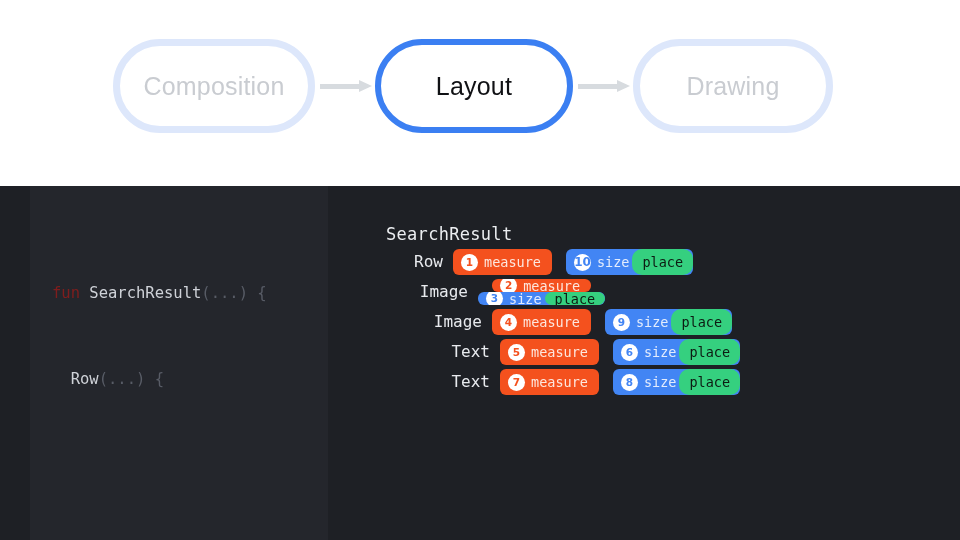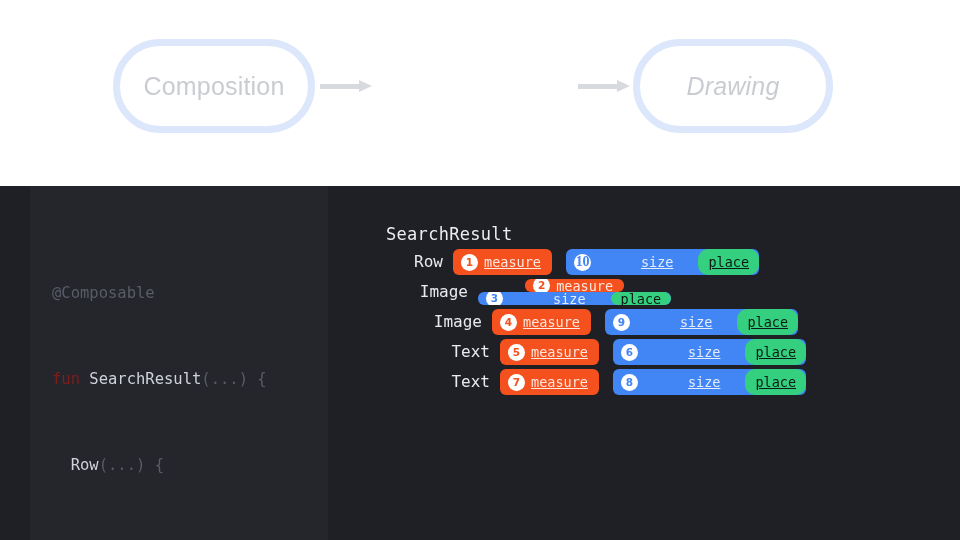--- a/index.html
+++ b/index.html
@@ -43,21 +43,21 @@
     border: 7px solid #dde7fb;
     color: #c9ccd1;
   }
   .pill.active {
     border: 6px solid #3b7ff2;
     color: #101114;
     font-weight: 500;
   }
   #pill-composition { left: 113px; top: 39px; width: 202px; height: 94px; }
   #pill-layout      { left: 375px; top: 39px; width: 198px; height: 94px; }
-  #pill-drawing     { left: 633px; top: 39px; width: 200px; height: 94px; font-style: italic; }
+  #pill-drawing     { left: 633px; top: 39px; width: 200px; height: 94px; }
 
   .arrow {
     position: absolute;
     top: 80px;
     height: 12px;
   }
   .arrow .shaft {
     position: absolute;
     left: 0;
     top: 4px;
@@ -157,80 +157,81 @@
   }
   .chip.measure { background: #f4511e; }
   .chip.sizeplace { background: #4285f4; }
 
   .seg {
     display: flex;
     align-items: center;
     height: 100%;
     padding: 0 9px;
     white-space: nowrap;
-    text-decoration: underline;
   }
   .seg.lbl-measure { color: #fde7de; padding-left: 6px; padding-right: 11px; }
-  .seg.lbl-size    { color: #e3ecfd; padding-left: 6px; padding-right: 25px; margin-left: 44px; }
+  .seg.lbl-size    { color: #e3ecfd; padding-left: 6px; padding-right: 3px; }
   .seg.lbl-place   { background: #35d07f; color: #0d1b12; padding: 0 10px; border-radius: 10px; }
 
   .num {
     flex: none;
     width: 17px;
     height: 17px;
     margin-left: 8px;
     border-radius: 50%;
     background: #ffffff;
     display: flex;
     align-items: center;
     justify-content: center;
     font-family: "DejaVu Sans", sans-serif;
     font-size: 10.5px;
     font-weight: bold;
     line-height: 1;
   }
   .num.on-orange { color: #f4511e; }
   .num.on-blue   { color: #4285f4; }
-  .num.wide { font-size: 14px; letter-spacing: -0.3px; font-family: Liberation Serif, serif; }
+  .num.wide { font-size: 12px; letter-spacing: -0.3px; }
 
   .gap { flex: none; }
 </style>
 </head>
 <body>
 
 <div id="stage">
 
   <div class="phase-band">
 
     <div class="pill inactive" id="pill-composition">
       <span>Composition</span>
     </div>
 
     <div class="arrow" id="arrow-1">
       <div class="shaft"></div>
       <div class="head"></div>
     </div>
 
+    <div class="pill active" id="pill-layout">
+      <span>Layout</span>
+    </div>
 
     <div class="arrow" id="arrow-2">
       <div class="shaft"></div>
       <div class="head"></div>
     </div>
 
     <div class="pill inactive" id="pill-drawing">
       <span>Drawing</span>
     </div>
   </div>
 
   <div id="dark-panel">
     <div id="code-surface"></div>
   </div>
 
   <div id="code-block">
-    <span class="ln"><span class="dim">@Composable</span></span>
     <span class="ln"><span class="dim2">fun</span> <span class="idn">SearchResult</span><span class="dim">(...)</span> <span class="dim">{</span></span>
     <span class="ln">  <span class="idn">Row</span><span class="dim">(...)</span> <span class="dim">{</span></span>
     <span class="ln">    </span>
     
     
     
     
     
     
   </div>

